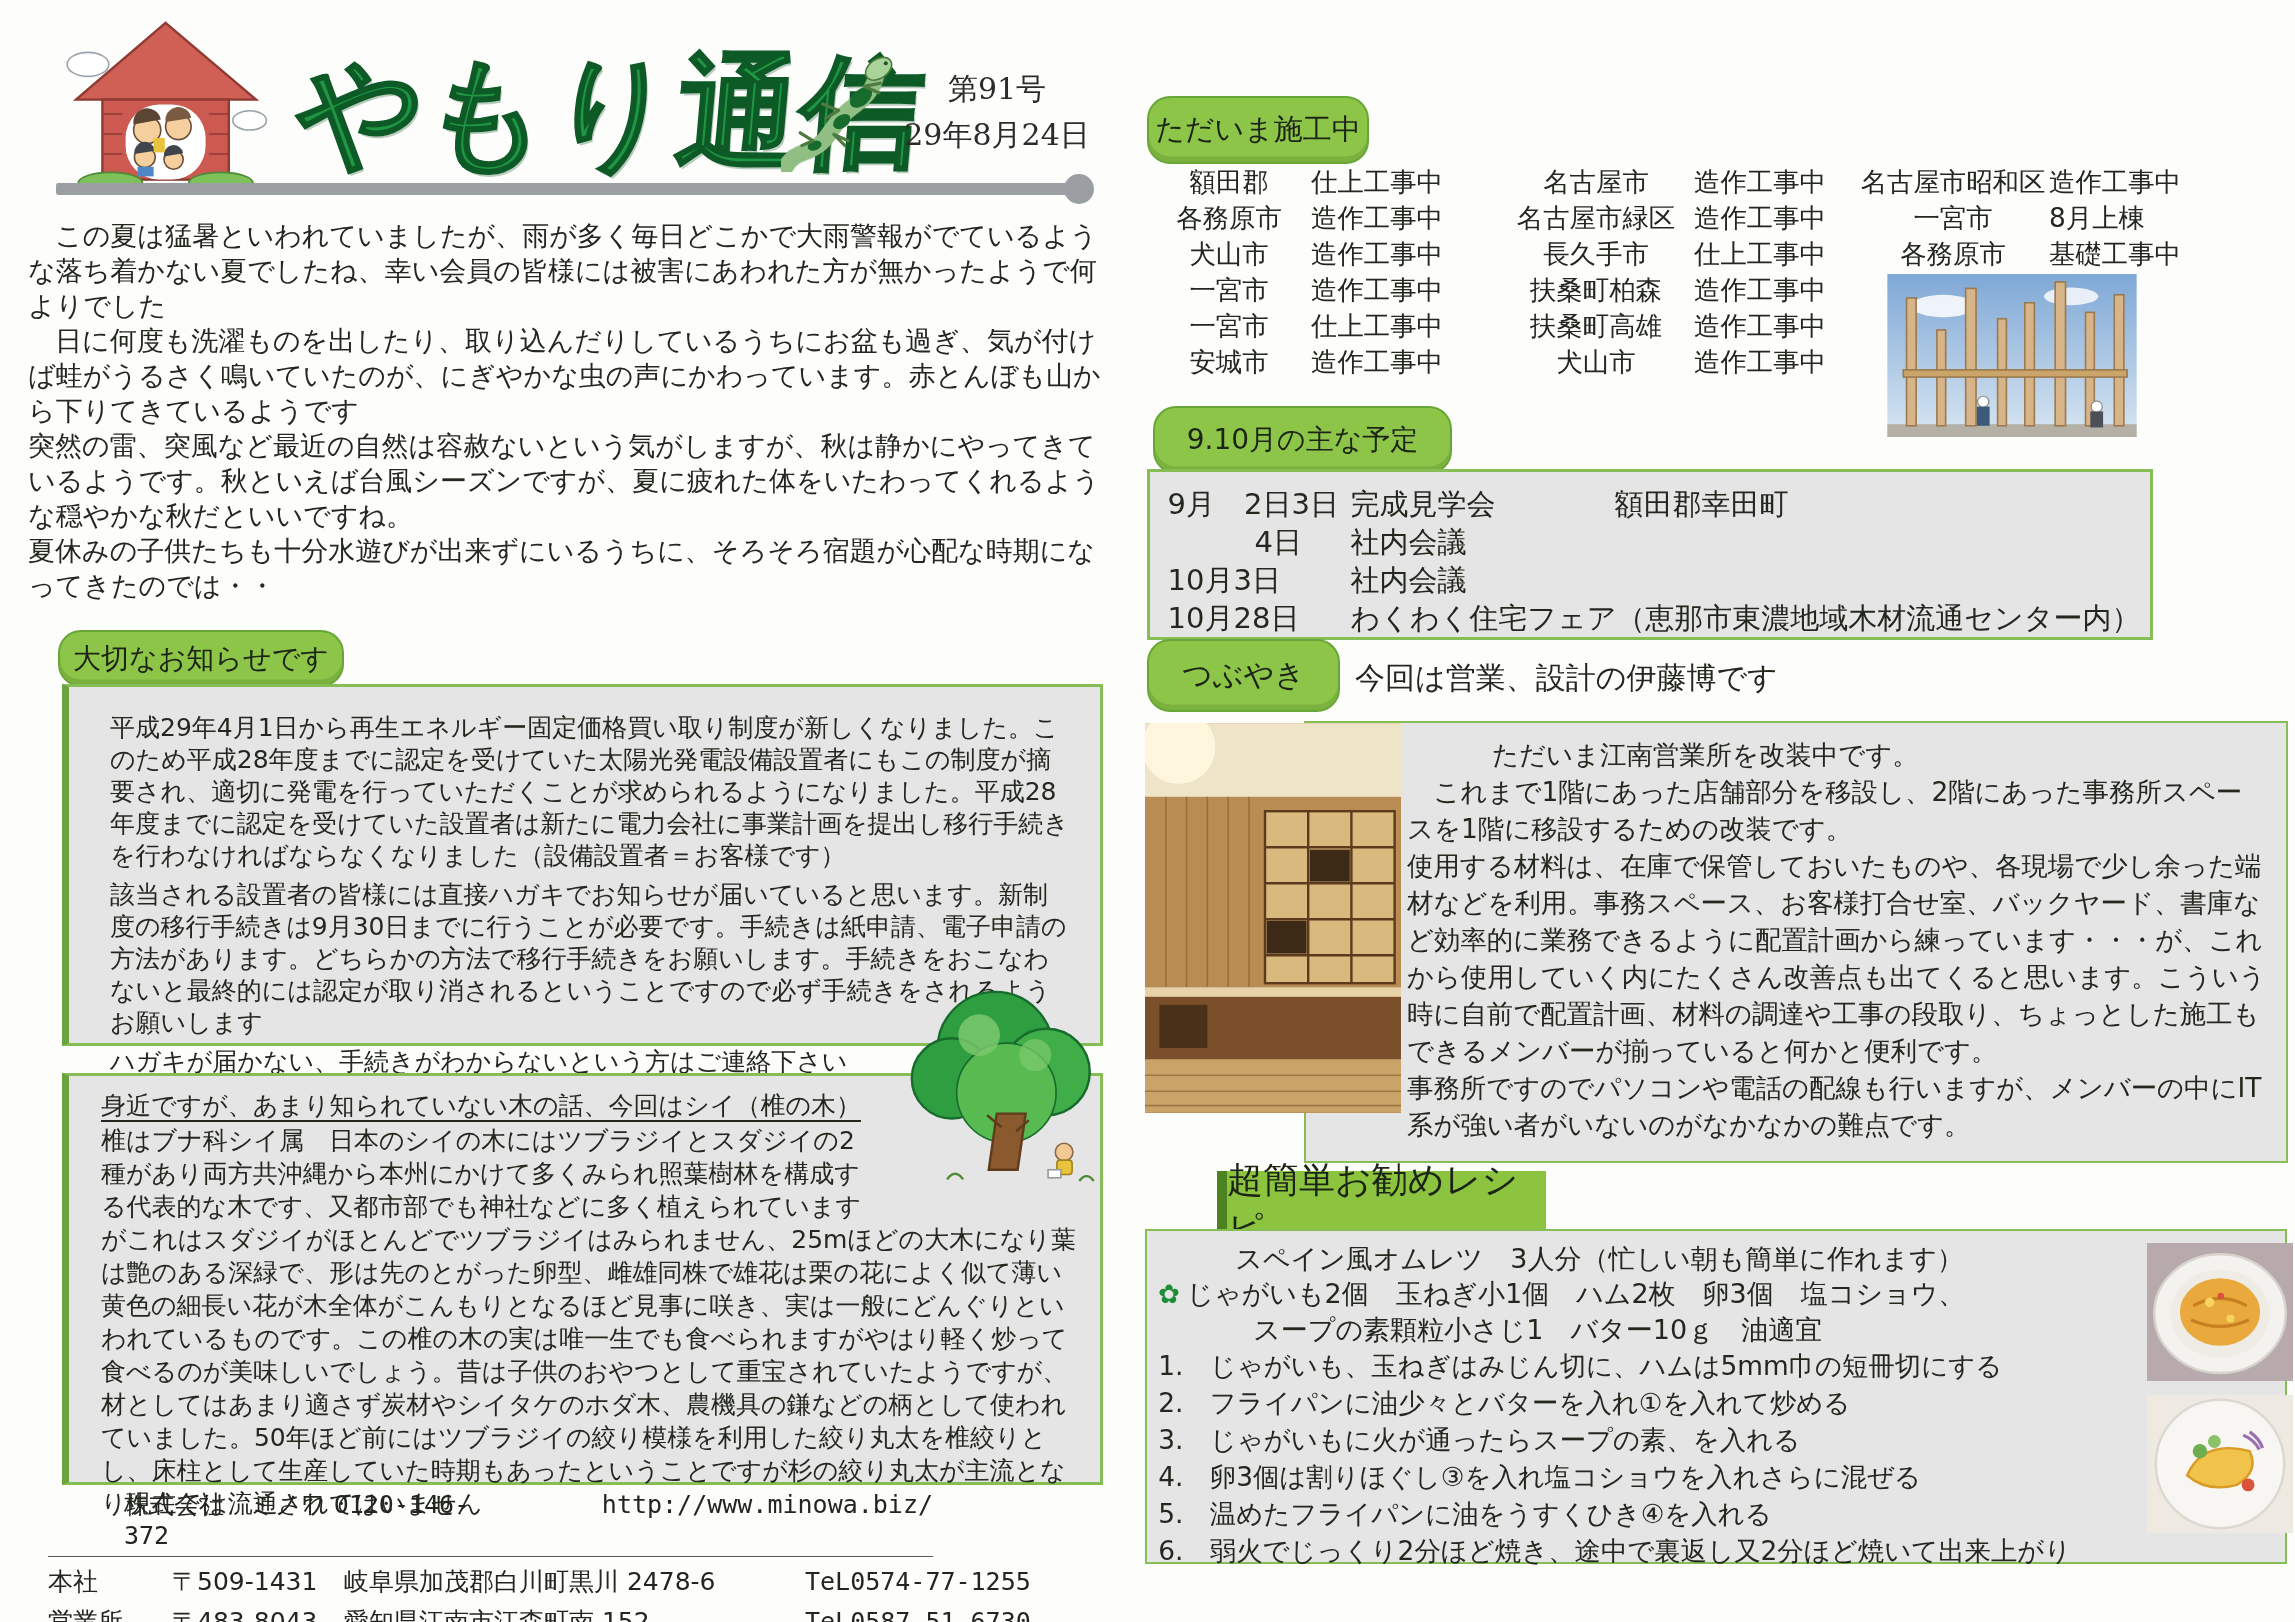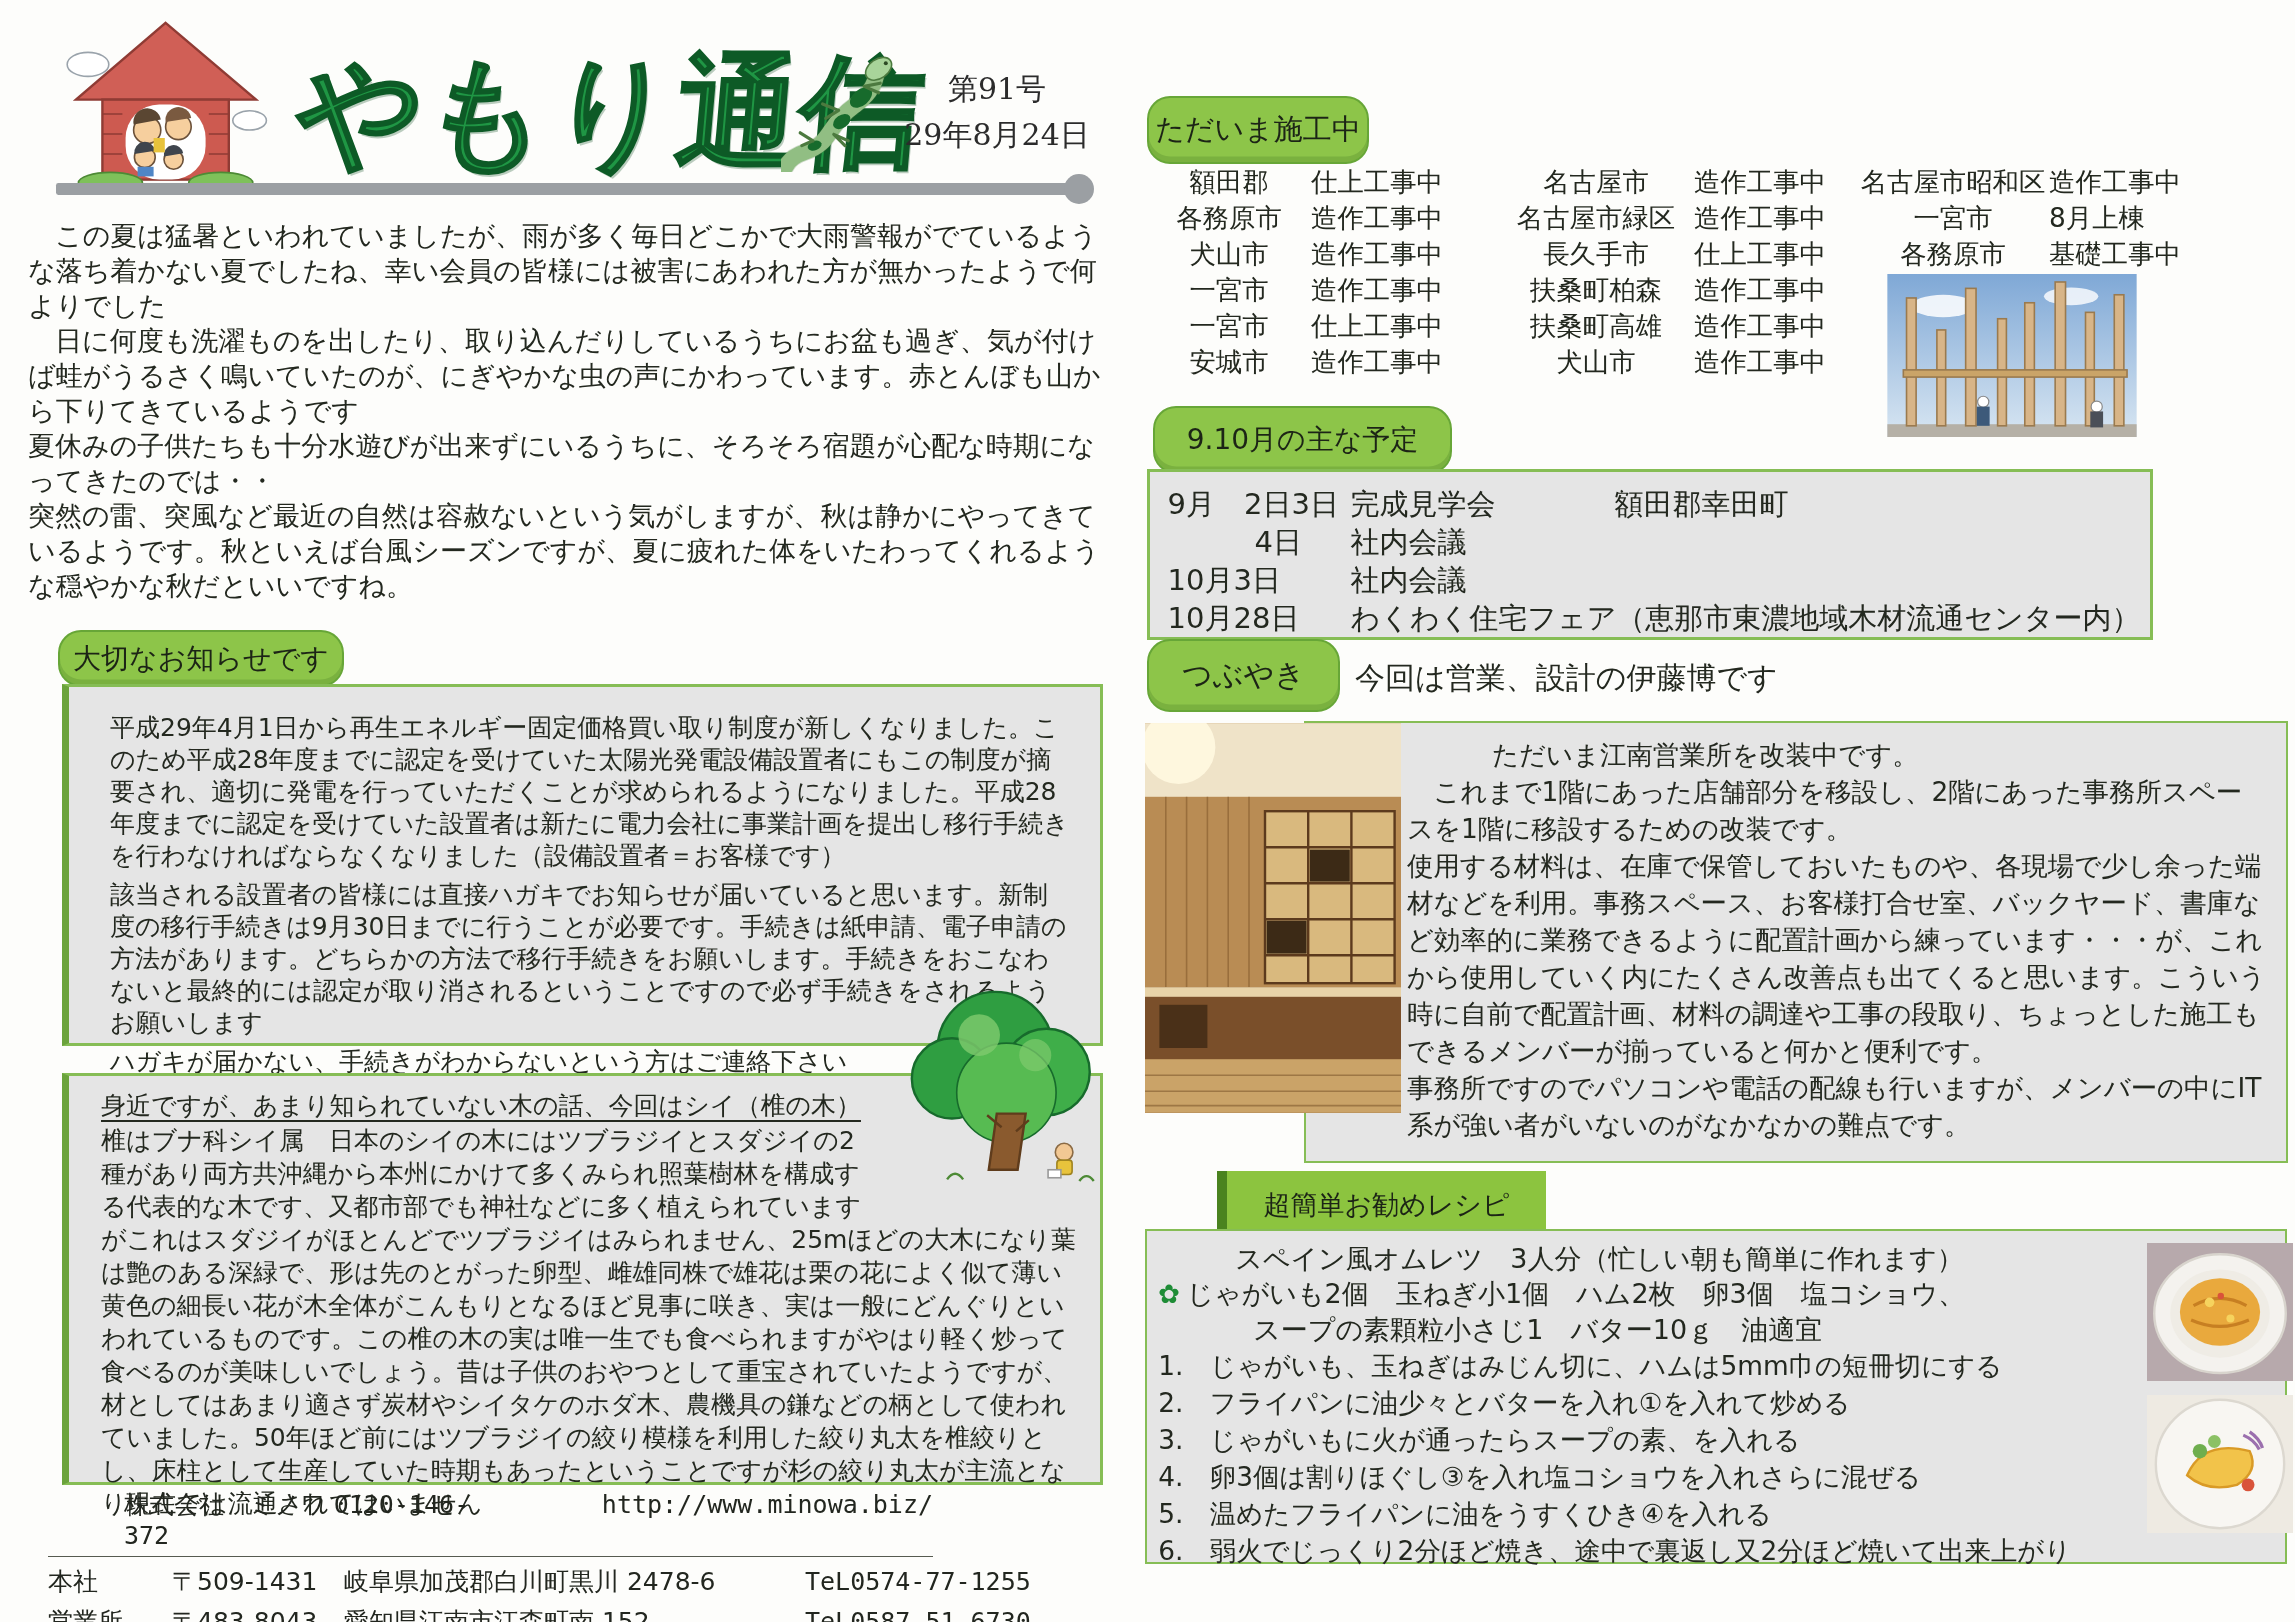--- a/index.html
+++ b/index.html
@@ -54,21 +54,21 @@
   
   #tsu-badge{left:1147px;top:639px;width:189px;height:69px;font-size:30px;}
   .tsu-lead{position:absolute;left:1355px;top:658px;font-size:30px;}
   #tsu-box{left:1304px;top:721px;width:984px;height:442px;padding:13px 19px 8px 101px;box-sizing:border-box;border-width:2.4px;}
   #tsu-box p{margin:0;font-size:26.4px;line-height:37px;}
   #tsu-box .p1{text-indent:85px;}
   .interior-photo{position:absolute;left:1145px;top:723px;z-index:5;}
   
   #recipe-badge{position:absolute;left:1217px;top:1171px;width:319px;height:67px;background:#8cc43f;
         border-left:10.4px solid #4a831f;border-bottom:10.4px solid #4a831f;display:flex;align-items:center;
-        justify-content:center;font-size:27px;color:#1c2416;}
+        justify-content:center;font-size:36px;color:#1c2416;}
   #recipe-box{left:1145px;top:1229px;width:1142px;height:335px;border-width:2.4px;
         padding:9.6px 14.4px 4.8px 11.2px;box-sizing:border-box;}
   .r-title{font-size:27px;line-height:35px;text-indent:77px;white-space:nowrap;}
   .r-ing1{font-size:27px;line-height:35px;display:flex;align-items:baseline;}
   .r-bullet{color:#1e8c36;margin-right:6.4px;font-size:26px;}
   .r-ing2{font-size:27px;line-height:35px;text-indent:95px;}
   .r-step{font-size:26.4px;line-height:37px;white-space:nowrap;}
   .food-photo1{position:absolute;left:2147px;top:1243px;z-index:5;}
   .food-photo2{position:absolute;left:2147px;top:1395px;z-index:5;}
 </style>
@@ -119,22 +119,22 @@
     <div>第91号</div>
     <div>29年8月24日</div>
   </div>
 
   <div class="rule"></div>
   <div class="rule-dot"></div>
 
   <div class="intro">
     <p>　この夏は猛暑といわれていましたが、雨が多く毎日どこかで大雨警報がでているような落ち着かない夏でしたね、幸い会員の皆様には被害にあわれた方が無かったようで何よりでした</p>
     <p>　日に何度も洗濯ものを出したり、取り込んだりしているうちにお盆も過ぎ、気が付けば蛙がうるさく鳴いていたのが、にぎやかな虫の声にかわっています。赤とんぼも山から下りてきているようです</p>
+    <p>突然の雷、突風など最近の自然は容赦ないという気がしますが、秋は静かにやってきているようです。秋といえば台風シーズンですが、夏に疲れた体をいたわってくれるような穏やかな秋だといいですね。</p>
     <p>夏休みの子供たちも十分水遊びが出来ずにいるうちに、そろそろ宿題が心配な時期になってきたのでは・・</p>
-    <p>突然の雷、突風など最近の自然は容赦ないという気がしますが、秋は静かにやってきているようです。秋といえば台風シーズンですが、夏に疲れた体をいたわってくれるような穏やかな秋だといいですね。</p>
   </div>
 
   <div class="badge" id="notice-badge">大切なお知らせです</div>
   <div class="box box-thickleft" id="notice-box">
     <p>平成29年4月1日から再生エネルギー固定価格買い取り制度が新しくなりました。このため平成28年度までに認定を受けていた太陽光発電設備設置者にもこの制度が摘要され、適切に発電を行っていただくことが求められるようになりました。平成28年度までに認定を受けていた設置者は新たに電力会社に事業計画を提出し移行手続きを行わなければならなくなりました（設備設置者＝お客様です）</p>
     <p>該当される設置者の皆様には直接ハガキでお知らせが届いていると思います。新制度の移行手続きは9月30日までに行うことが必要です。手続きは紙申請、電子申請の方法があります。どちらかの方法で移行手続きをお願いします。手続きをおこなわないと最終的には認定が取り消されるということですので必ず手続きをされるようお願いします</p>
     <p>ハガキが届かない、手続きがわからないという方はご連絡下さい</p>
     <p>※10年以上前に設置された方は該当しません</p>
   </div>
 

